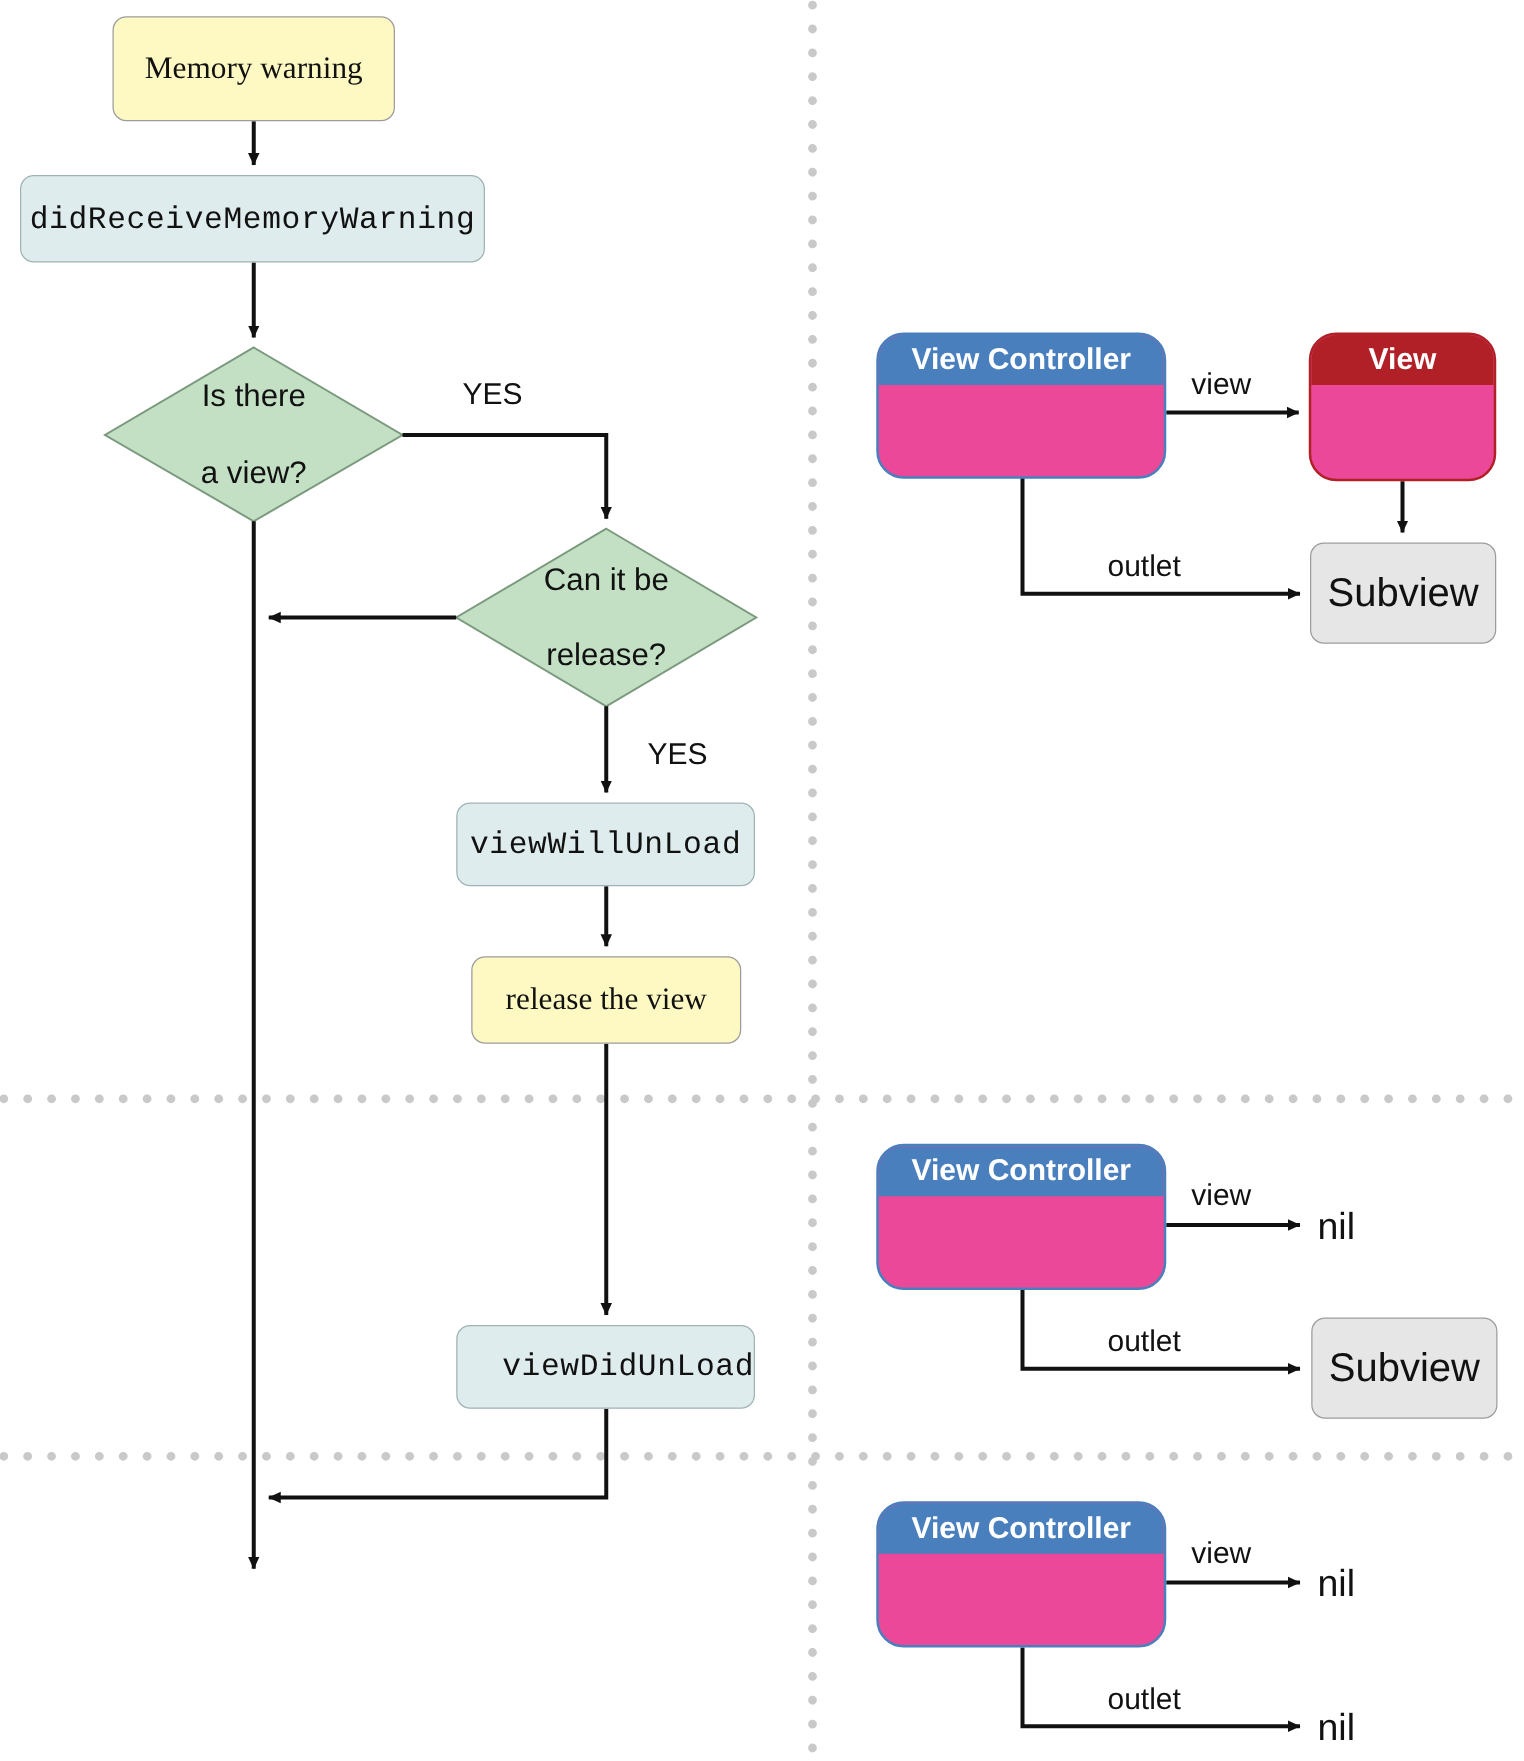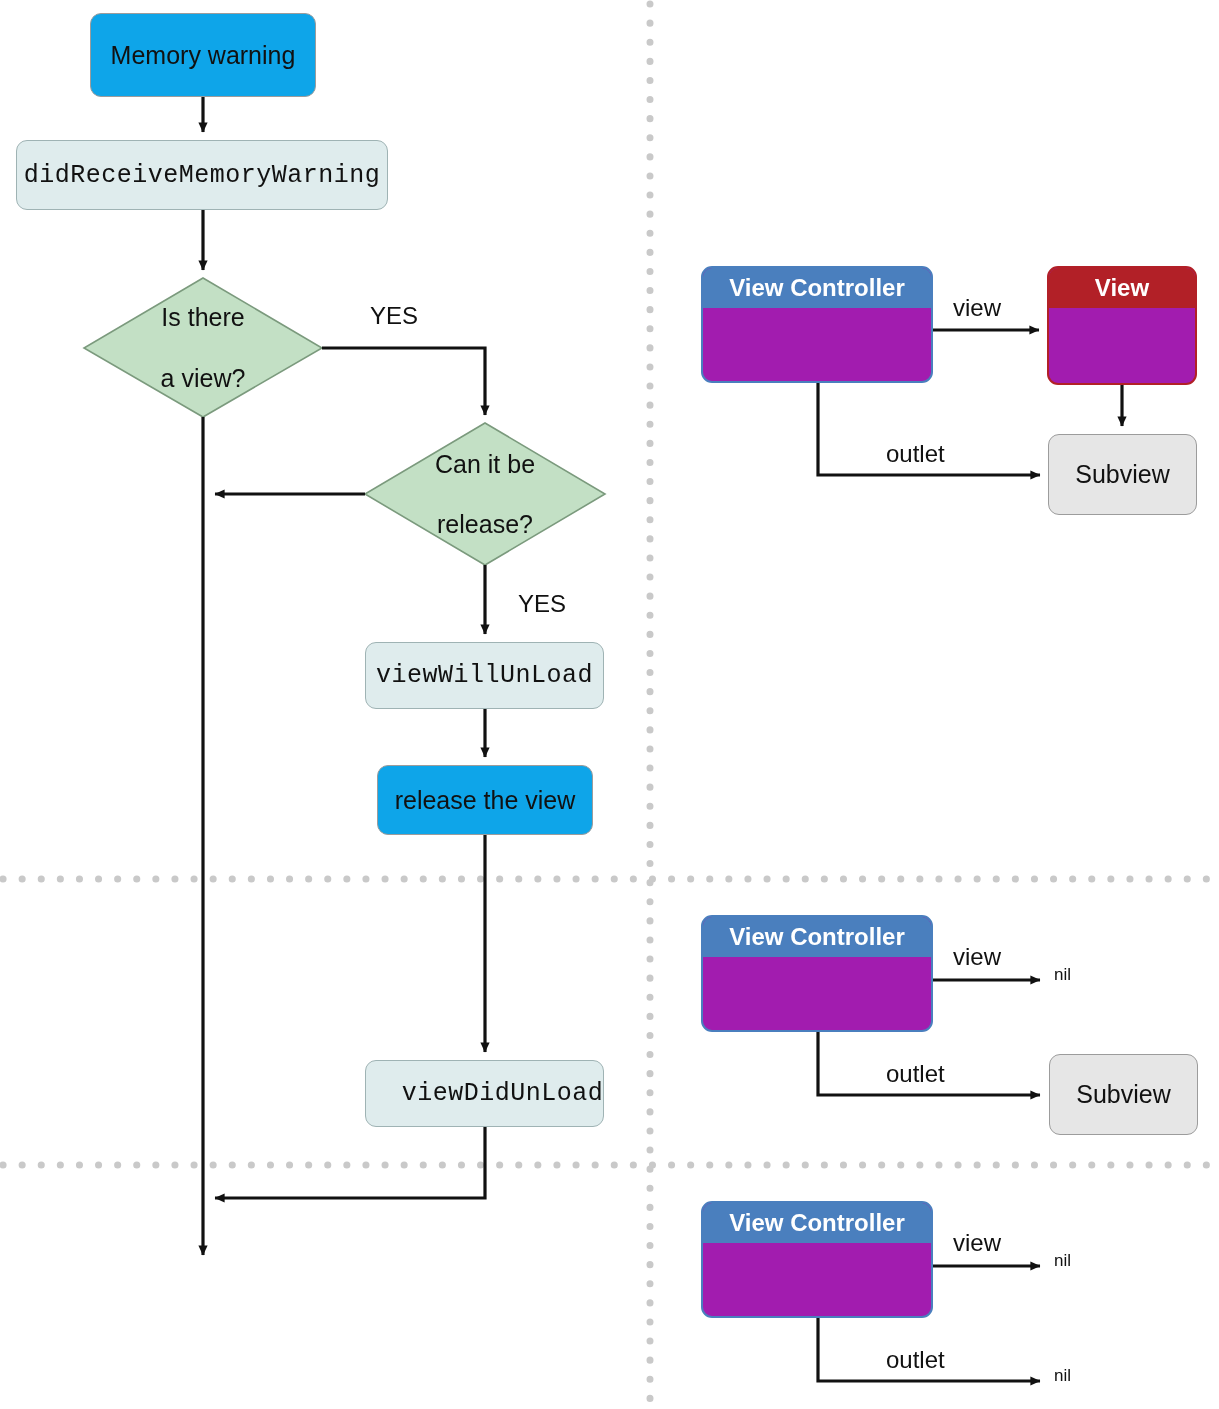--- a/index.html
+++ b/index.html
@@ -3,42 +3,42 @@
 <meta charset="utf-8">
 <style>
   html,body{margin:0;padding:0;background:#ffffff;}
   body{width:1219px;height:1409px;position:relative;overflow:hidden;
        font-family:"Liberation Sans", sans-serif;}
   #stage{position:absolute;left:0;top:0;width:1219px;height:1409px;}
   svg#canvas{position:absolute;left:0;top:0;width:1219px;height:1409px;}
   .node{position:absolute;box-sizing:border-box;display:flex;align-items:center;
         justify-content:center;text-align:center;}
   .rbox{border-radius:11px;border:1px solid #9a9a9a;}
-  .gray{background:#0ea5e9;border-color:#9c9c9c;}
+  .gray{background:#fef9c3;border-color:#9c9c9c;font-family:Liberation Serif, serif;}
   .cyan{background:#dfeced;border-color:#9fb3b4;}
   .mono{font-family:"Liberation Mono","DejaVu Sans Mono",monospace;font-size:25px;color:#111;
         letter-spacing:0.5px;}
   .plain{font-size:25px;color:#111;}
   .diamond-wrap{position:absolute;}
   .diamond-label{position:absolute;left:0;top:0;width:100%;height:100%;
         display:flex;align-items:center;justify-content:center;flex-direction:column;
         font-size:25px;color:#111;line-height:1.22;pointer-events:none;gap:30px;}
-  .card{position:absolute;box-sizing:border-box;border-radius:11px;overflow:hidden;
-        background:#a21caf;}
+  .card{position:absolute;box-sizing:border-box;border-radius:22px;overflow:hidden;
+        background:#ec4899;}
   .card.blue{border:2px solid #4a7fbe;}
   .card.red{border:2px solid #b22027;}
   .card-hdr{height:40px;display:flex;align-items:center;justify-content:center;
         color:#ffffff;font-weight:bold;font-size:24px;}
   .card.blue .card-hdr{background:#4a7fbe;}
   .card.red .card-hdr{background:#b22027;}
   .edge-label{position:absolute;font-size:24px;color:#111;white-space:nowrap;}
-  .nil-label{position:absolute;font-size:17px;color:#111;}
+  .nil-label{position:absolute;font-size:30px;color:#111;}
   .subview{position:absolute;box-sizing:border-box;border-radius:11px;
         border:1px solid #9c9c9c;background:#e6e6e6;display:flex;
-        align-items:center;justify-content:center;font-size:25px;color:#111;}
+        align-items:center;justify-content:center;font-size:32px;color:#111;}
 </style>
 </head>
 <body>
 
 <div id="stage">
 
   <svg id="canvas" viewBox="0 0 1219 1409">
     <defs>
       <marker id="ah" markerWidth="11" markerHeight="11" refX="9.6" refY="5.2" orient="auto" markerUnits="userSpaceOnUse">
         <path d="M0,0.6 L10,5.2 L0,9.8 z" fill="#111"></path>

